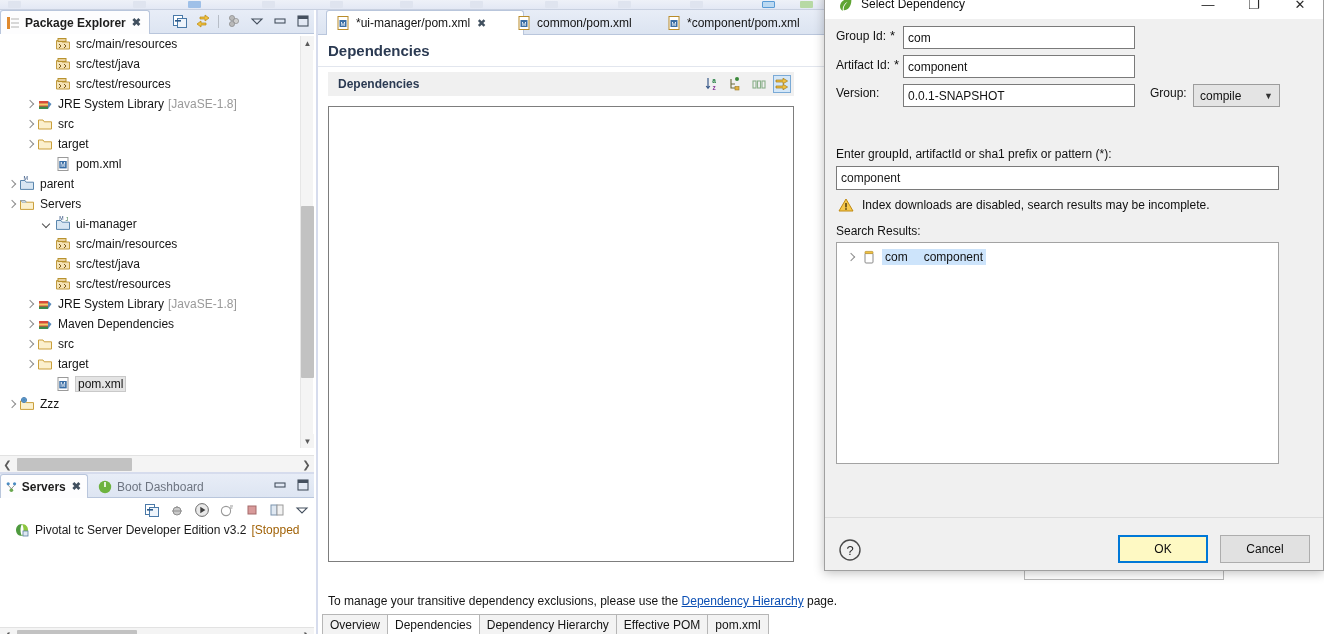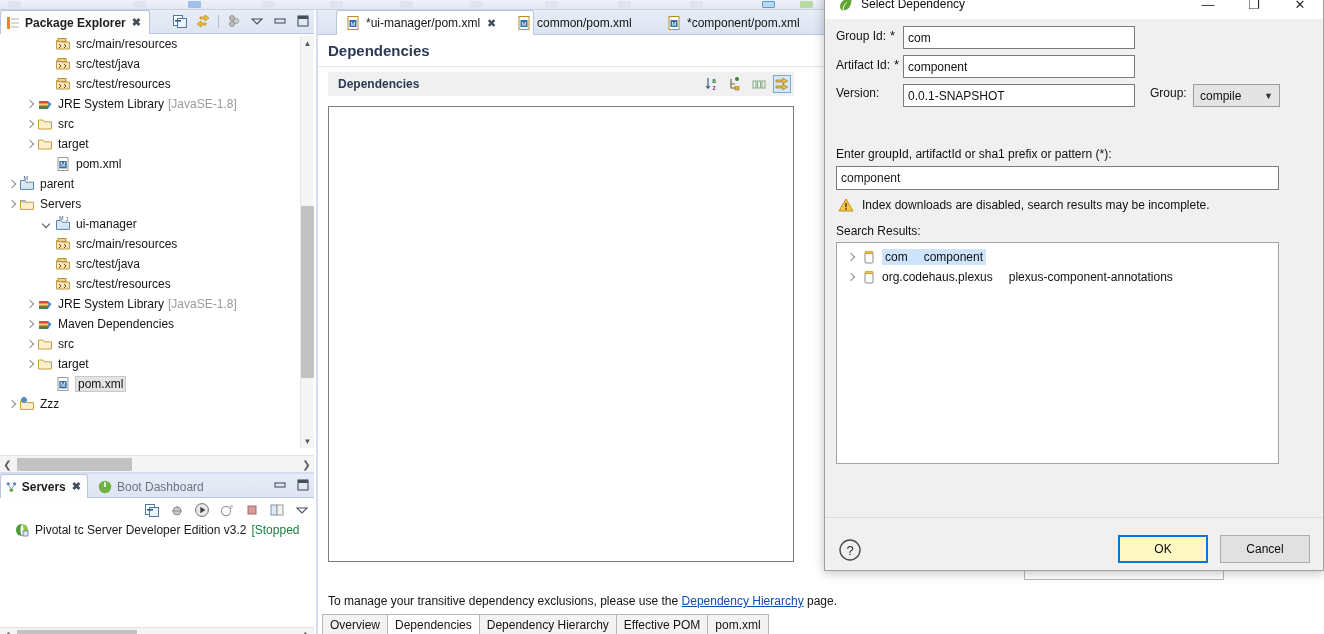--- a/index.html
+++ b/index.html
@@ -124,21 +124,21 @@
   }
   .sv-toolbar {
     position: absolute; right: 4px; top: 28px;
     display: flex; align-items: center; gap: 9px;
   }
   .sv-body { position: absolute; left: 0; top: 46px; right: 0; bottom: 20px; background: #fff; }
   .server-row {
     display: flex; align-items: center; height: 20px; padding-left: 14px;
     white-space: nowrap; font-size: 12px;
   }
-  .server-state { color: #15803d; margin-left: 5px; }
+  .server-state { color: #a16207; margin-left: 5px; }
 
   
   .editor {
     position: absolute; left: 316px; top: 10px; width: 1008px; height: 624px;
     background: #ffffff; border-left: 2px solid #d6dced;
   }
   .etabbar {
     position: relative; height: 25px;
     background: linear-gradient(#e8edf7, #dce4f1);
     border-bottom: 1px solid #b9c6dc;
@@ -619,21 +619,21 @@
         <div class="hs-arrow" style="left:0">❮</div>
         <div class="thumb" style="left:17px; width:120px;"></div>
         <div class="hs-arrow" style="right:0">❯</div>
       </div>
     </div>
   </div>
 
   <div class="editor">
 
     <div class="etabbar">
-      <div class="etab active" style="left:18px; width:198px">
+      <div class="etab active" style="left:8px; width:198px">
         <svg class="vt-ico" viewBox="0 0 16 16">
           <rect x="3" y="1.5" width="10" height="13" fill="#fff" stroke="#b98c2a"></rect>
           <rect x="4.5" y="5" width="7" height="7" fill="#3a6ea5"></rect>
           <text x="8" y="10.6" font-size="6" fill="#fff" text-anchor="middle" font-family="Liberation Sans">M</text>
         </svg>
         <span>*ui-manager/pom.xml</span>
         <span class="tab-close">✖</span>
       </div>
       <div class="etab inactive" style="left:190px; width:145px">
         <svg class="vt-ico" viewBox="0 0 16 16">
@@ -794,28 +794,20 @@
       <div class="results-box">
         <div id="result-rows">
             <div class="rrow">
               <span class="arrow collapsed" style="margin-right: 5px;"></span>
               <span class="ticon"><svg width="16" height="16" viewBox="0 0 16 16">
                   <rect x="4" y="4" width="8" height="10" rx="1" fill="#fff" stroke="#8a8a8a"></rect>
                   <rect x="4" y="2.4" width="8" height="2.2" rx="0.8" fill="#f0c040" stroke="#b8902a" stroke-width="0.7"></rect>
                 </svg></span>
               <span class="rhl"><span class="rgroup">com</span><span class="rartifact">component</span></span>
             </div>
-            <div class="rrow">
-              <span class="arrow collapsed" style="margin-right: 5px;"></span>
-              <span class="ticon"><svg width="16" height="16" viewBox="0 0 16 16">
-                  <rect x="4" y="4" width="8" height="10" rx="1" fill="#fff" stroke="#8a8a8a"></rect>
-                  <rect x="4" y="2.4" width="8" height="2.2" rx="0.8" fill="#f0c040" stroke="#b8902a" stroke-width="0.7"></rect>
-                </svg></span>
-              <span><span class="rgroup">org.codehaus.plexus</span><span class="rartifact">plexus-component-annotations</span></span>
-            </div>
           </div>
       </div>
 
       <div class="dlg-sep"></div>
 
       <div class="help-ico">
         <svg width="24" height="24" viewBox="0 0 24 24">
           <circle cx="12" cy="12" r="10" fill="none" stroke="#4a4a4a" stroke-width="1.4"></circle>
           <text x="12" y="17" font-size="13" fill="#2a2a2a" text-anchor="middle" font-family="Liberation Sans">?</text>
         </svg>

